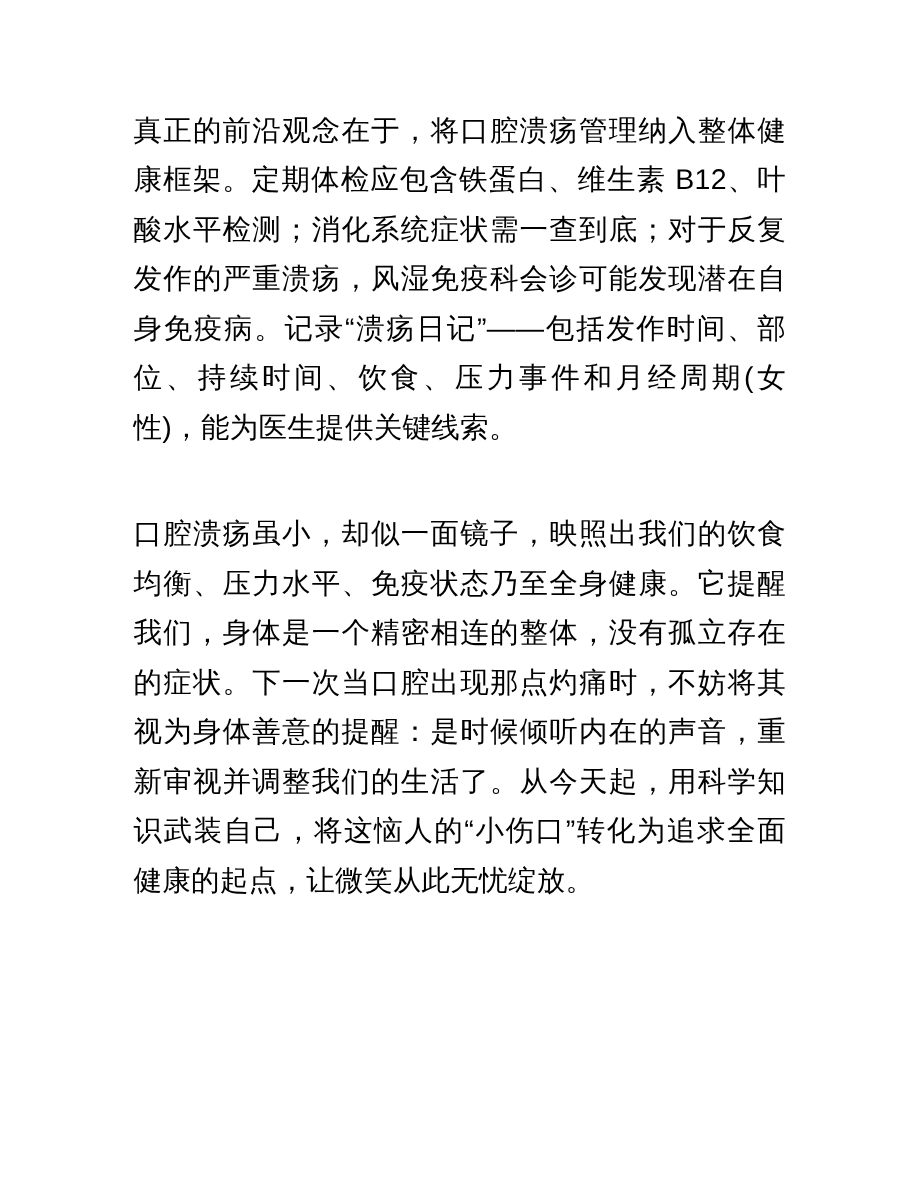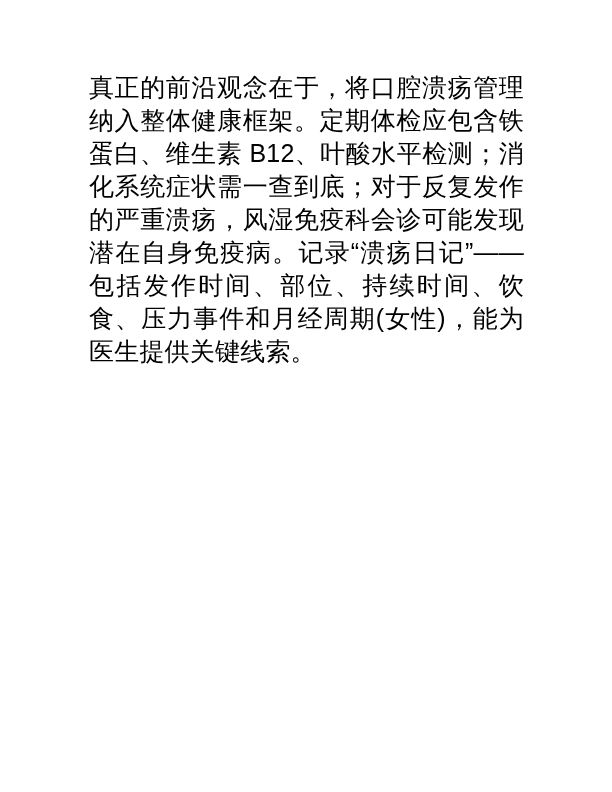--- a/index.html
+++ b/index.html
@@ -12,27 +12,28 @@
     width: 612px;
     height: 792px;
     background: #ffffff;
     box-sizing: border-box;
     padding: 71px 88px 0 89px;
     overflow: hidden;
     font-family: "Liberation Sans", "DejaVu Sans", sans-serif;
   }
   .para {
     margin: 0 0 38px 0;
-    font-size: 25px;
+    font-size: 19px;
     line-height: 33px;
     color: #000000;
     text-align: justify;
     text-justify: inter-ideograph;
     word-break: break-all;
     letter-spacing: 0.2px;
   }
 </style>
 </head>
 <body>
 
 <div class="page">
   <p class="para">真正的前沿观念在于，将口腔溃疡管理纳入整体健康框架。定期体检应包含铁蛋白、维生素 B12、叶酸水平检测；消化系统症状需一查到底；对于反复发作的严重溃疡，风湿免疫科会诊可能发现潜在自身免疫病。记录“溃疡日记”——包括发作时间、部位、持续时间、饮食、压力事件和月经周期(女性)，能为医生提供关键线索。</p>
+  <p class="para">口腔溃疡虽小，却似一面镜子，映照出我们的饮食均衡、压力水平、免疫状态乃至全身健康。它提醒我们，身体是一个精密相连的整体，没有孤立存在的症状。下一次当口腔出现那点灼痛时，不妨将其视为身体善意的提醒：是时候倾听内在的声音，重新审视并调整我们的生活了。从今天起，用科学知识武装自己，将这恼人的“小伤口”转化为追求全面健康的起点，让微笑从此无忧绽放。</p>
 </div>
 
 </body></html>

